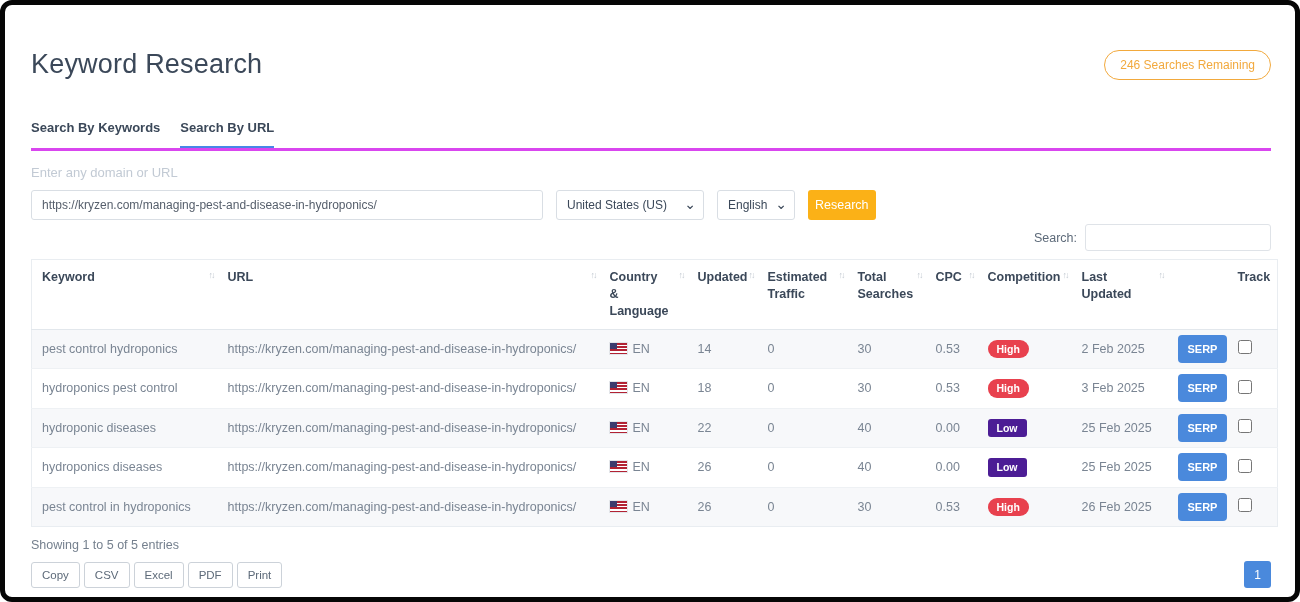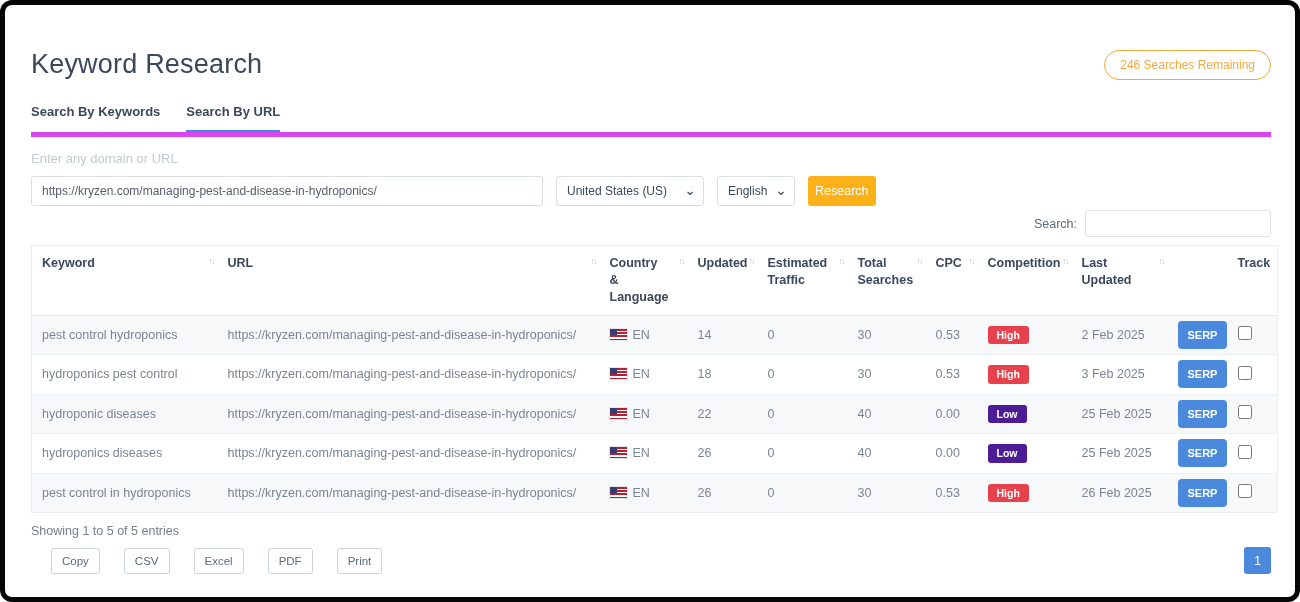--- a/index.html
+++ b/index.html
@@ -25,21 +25,21 @@
     color: #f2a93d;
     background: #fff;
     border-radius: 16px;
     padding: 7px 15px;
     font-size: 12px;
     margin-top: 5px;
     white-space: nowrap;
     cursor: default;
   }
   
-  .tabs { margin-top: 24px; border-bottom: 5px solid #d946ef; display: flex; gap: 26px; }
+  .tabs { margin-top: 40px; border-bottom: 3px solid #d946ef; display: flex; gap: 20px; }
   .tab {
     font-size: 13px; font-weight: bold; color: #3b4859;
     padding-bottom: 11px; cursor: pointer; border-bottom: 2px solid transparent;
   }
   .tab.active { border-bottom-color: #4687e6; }
   
   .form-label { margin-top: 14px; color: #c2cad4; font-size: 13px; }
   .form-row { display: flex; gap: 13px; margin-top: 10px; align-items: center; }
   .url-input {
     width: 512px; height: 30px; border: 1px solid #d9dee4; border-radius: 3px;
@@ -105,38 +105,37 @@
   .flag {
     display: inline-block; width: 17px; height: 11px; position: relative;
     background: repeating-linear-gradient(180deg, #b22234 0 1.6px, #ffffff 1.6px 3.2px);
     vertical-align: -1px; margin-right: 6px; outline: 1px solid #e3e6ea;
   }
   .flag::after { content: ""; position: absolute; left: 0; top: 0; width: 7px; height: 6px; background: #3c3b6e; }
   .badge {
     display: inline-block; color: #fff; font-size: 10.5px; font-weight: bold;
     padding: 4px 9px; border-radius: 3px; line-height: 1;
   }
-  .badge.high { background: #e8414e; }
+  .badge.high { background: #e8414e; border-radius: 9px; }
   .badge.low { background: #4c1d95; }
   .serp-btn {
     background: #4a89dc; color: #fff; border: none; border-radius: 4px;
     font-size: 11px; font-weight: bold; padding: 8px 10px; cursor: pointer;
     font-family: "Liberation Sans", sans-serif;
   }
   td.cell-serp, td.cell-track { padding-top: 5px; padding-bottom: 5px; }
   .track-checkbox { width: 14px; height: 14px; cursor: pointer; }
   
   .showing-text { margin-top: 11px; font-size: 12.5px; color: #75808e; }
   .footer-row { display: flex; align-items: center; margin-top: 9px; }
   .export-group { display: flex; gap: 4px; }
   .export-btn {
     border: 1px solid #ccd2d9; background: #fff; color: #5d6a79;
     font-size: 11.5px; padding: 6px 10px; border-radius: 3px; cursor: pointer;
     font-family: "Liberation Sans", sans-serif;
-    margin-left: 20px;
   }
   .page-btn {
     margin-left: auto; width: 27px; height: 27px; background: #4a89dc; color: #fff;
     border: none; border-radius: 3px; font-size: 12px; cursor: pointer;
     display: flex; align-items: center; justify-content: center;
     font-family: "Liberation Sans", sans-serif;
   }
 </style>
 </head>
 <body>

